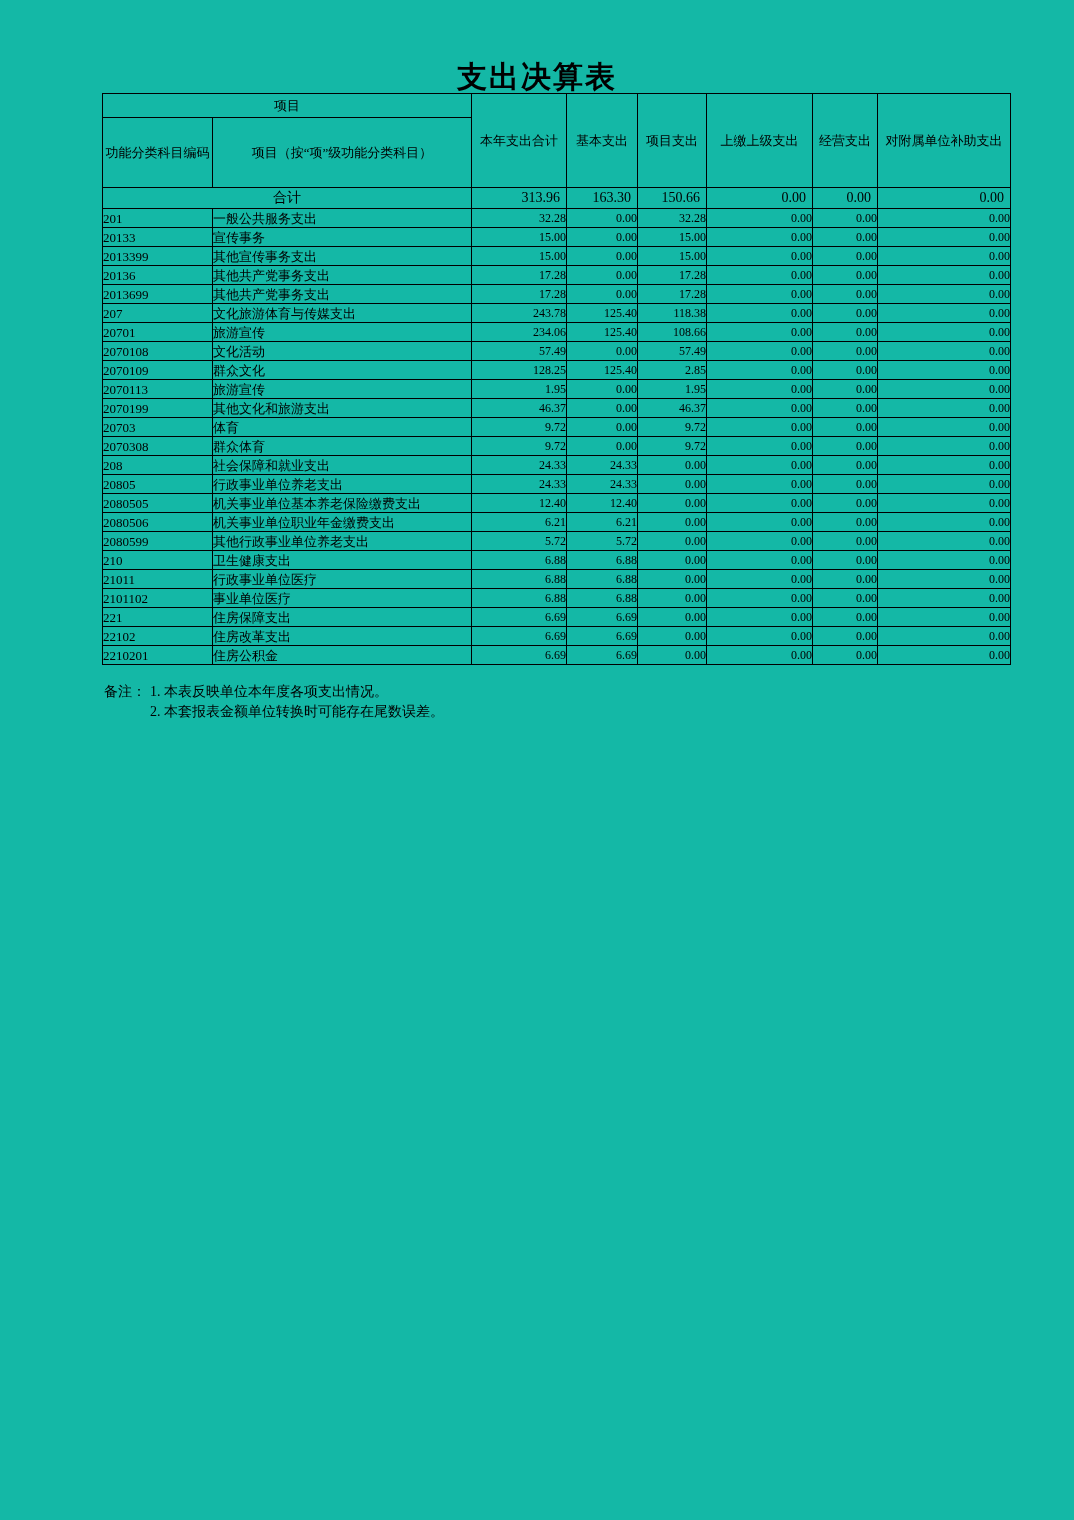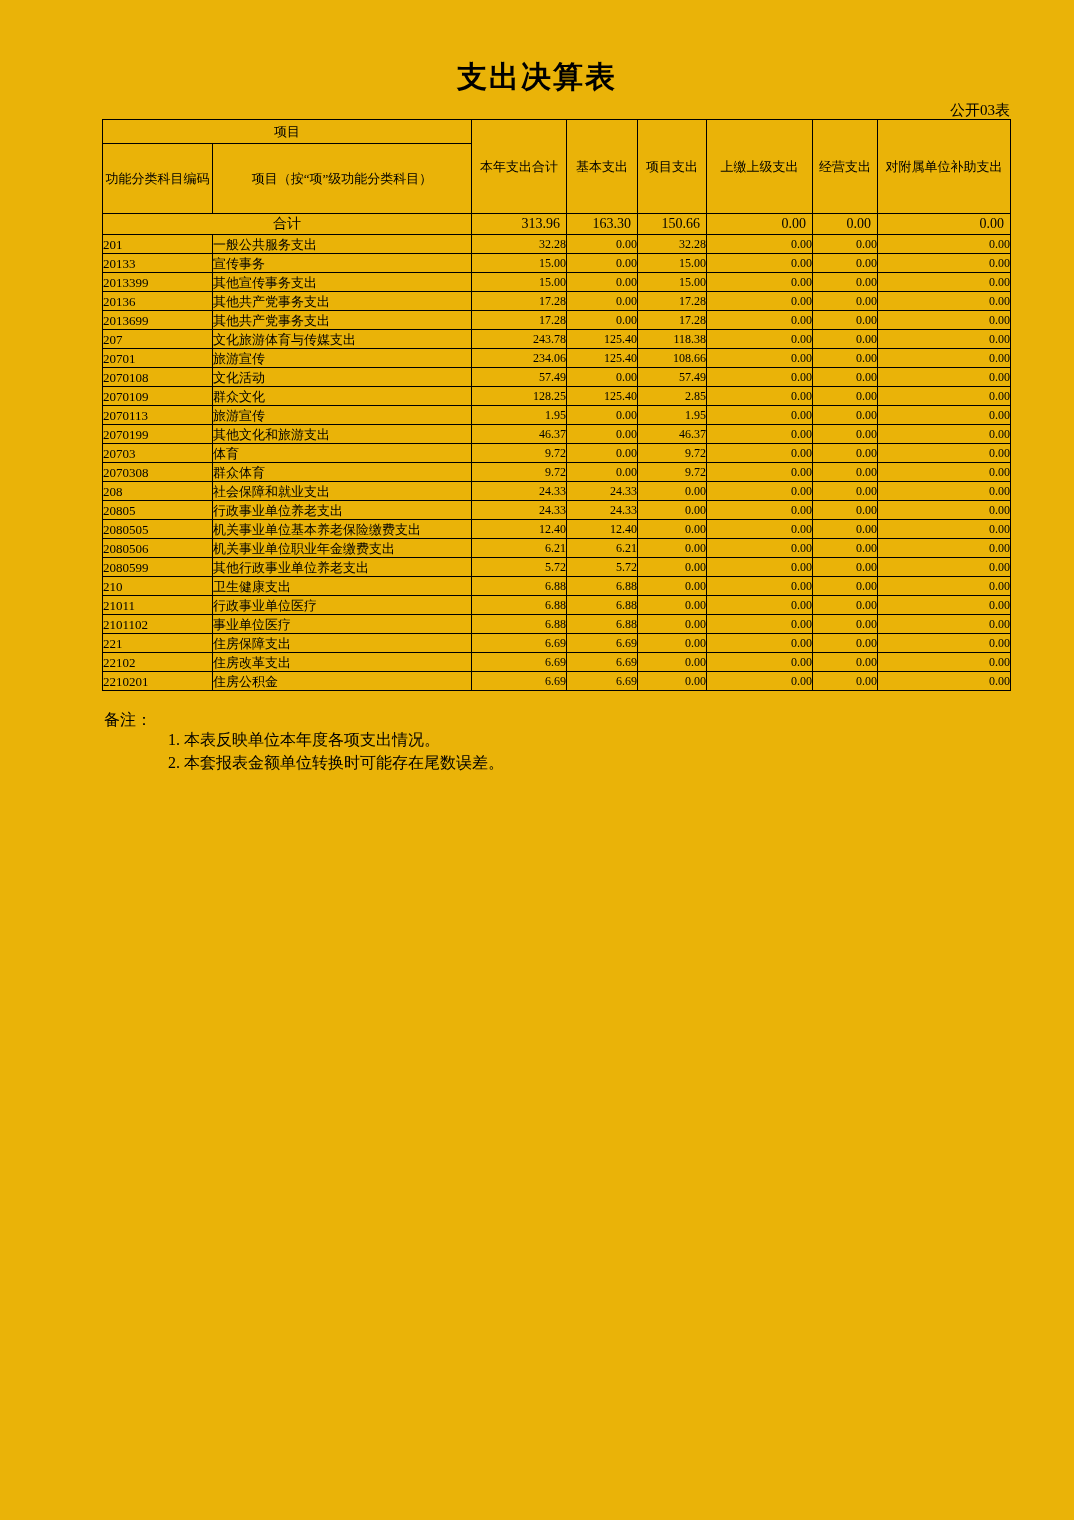--- a/index.html
+++ b/index.html
@@ -1,19 +1,19 @@
 <!DOCTYPE html>
 <html><head>
 <meta charset="utf-8">
 <style>
   * { box-sizing: border-box; }
   html, body { margin: 0; padding: 0; background: #ffffff; }
   .page {
     width: 1074px; height: 1520px;
-    background: #eab308;
+    background: #14b8a6;
     color: #000;
     position: relative;
     overflow: hidden;
     font-family: "Liberation Serif", "DejaVu Serif", serif;
   }
   .title {
     padding-top: 60px;
     text-align: center;
     font-family: "DejaVu Sans", "Liberation Sans", sans-serif;
     font-weight: bold;
@@ -65,35 +65,33 @@
   tr.total-row td.num { padding-right: 6px; }
 
   tr.data-row td { height: 19px; line-height: 1; }
   td.code { text-align: left; padding-left: 3px; font-size: 13px; }
   td.name { text-align: left; padding-left: 4px; font-size: 13px; }
   td.num  { text-align: right; padding-right: 5px; font-size: 12px; }
 
   .notes {
     display: flex;
     margin: 17px 0 0 104px;
-    font-size: 16px;
+    font-size: 14px;
     line-height: 1.45;
-    gap: 12px;
   }
   .notes-label { white-space: nowrap; }
-  .notes-lines { margin-left: 4px; margin-top: 20px; }
+  .notes-lines { margin-left: 4px; }
 </style>
 </head>
 <body>
 
 <div class="page">
 
   <div class="title">支出决算表</div>
 
-  <div class="table-code">公开03表</div>
 
 
   <table class="acct">
     <colgroup>
       <col style="width:110px">
       <col style="width:259px">
       <col style="width:95px">
       <col style="width:71px">
       <col style="width:69px">
       <col style="width:106px">

